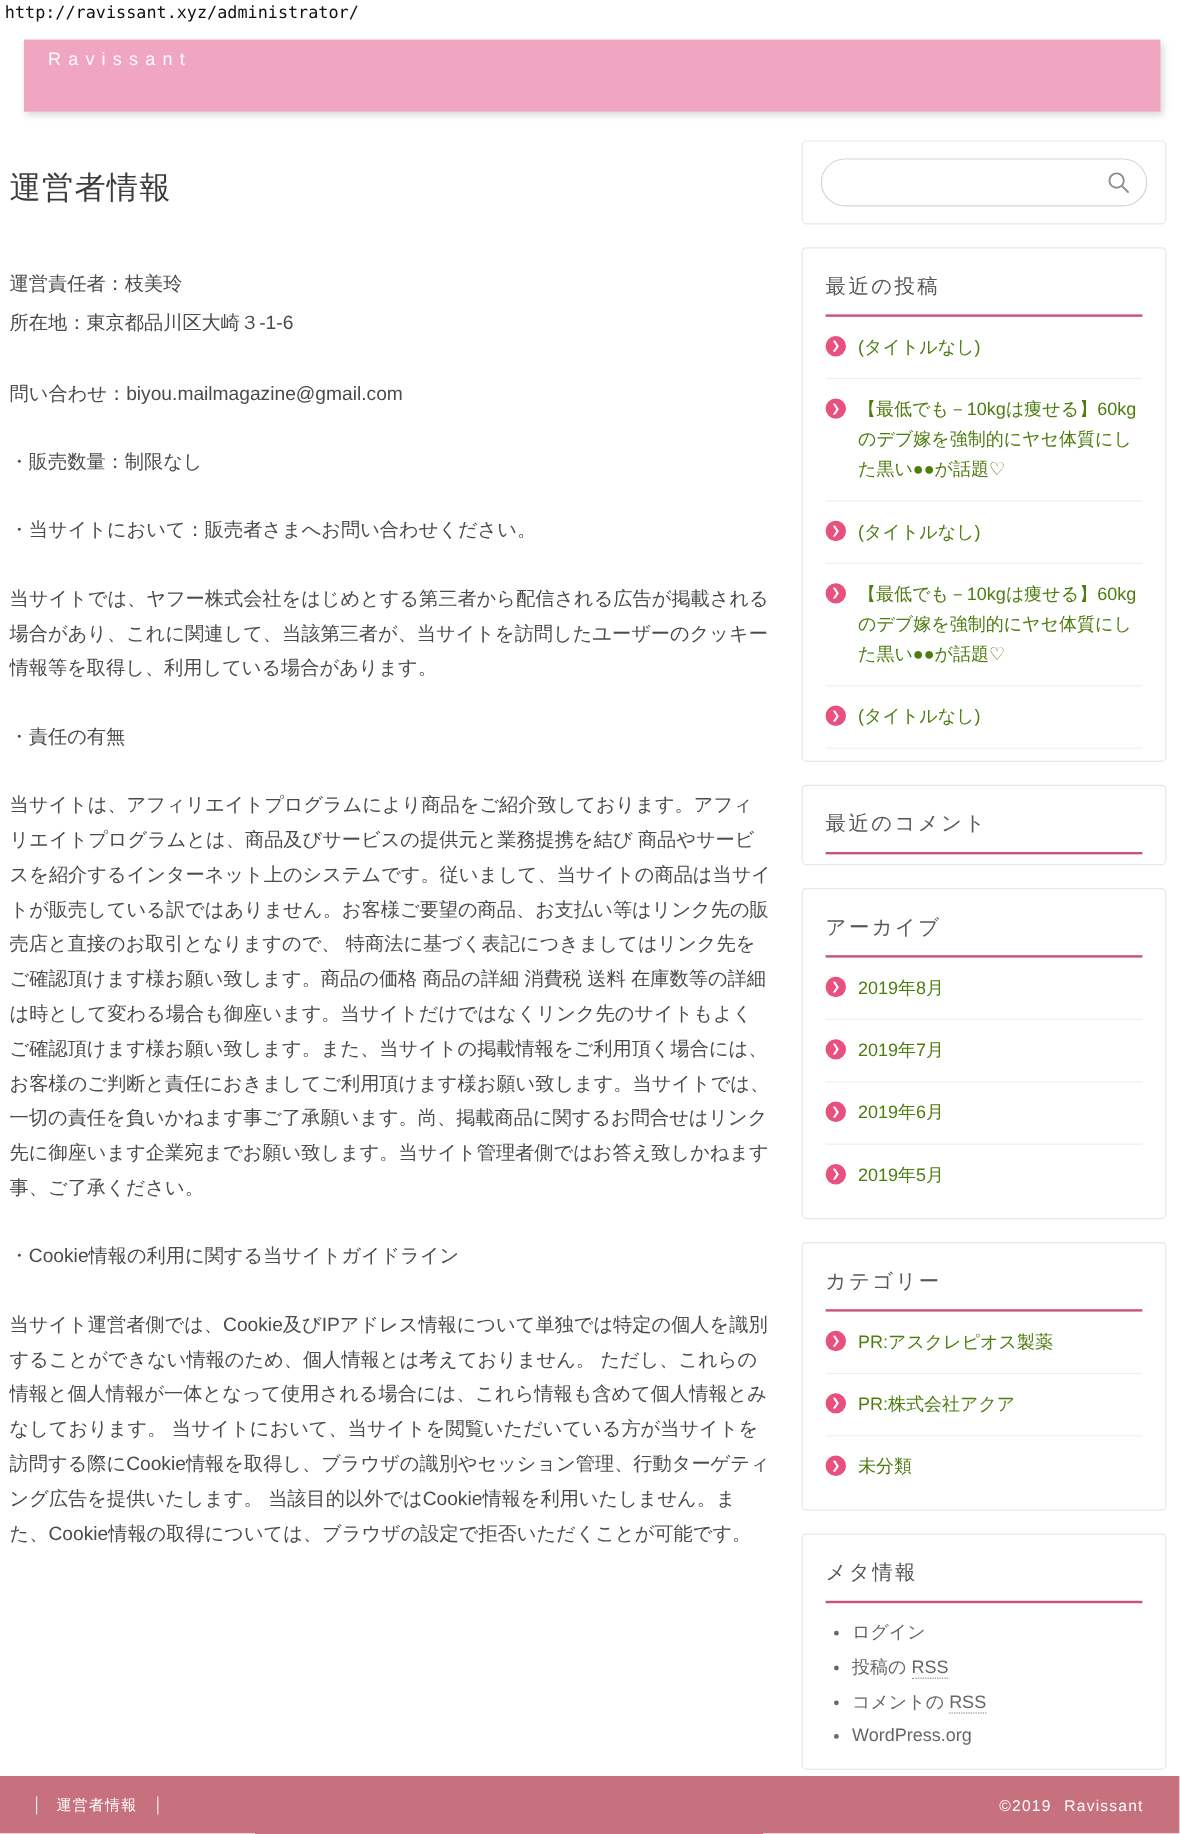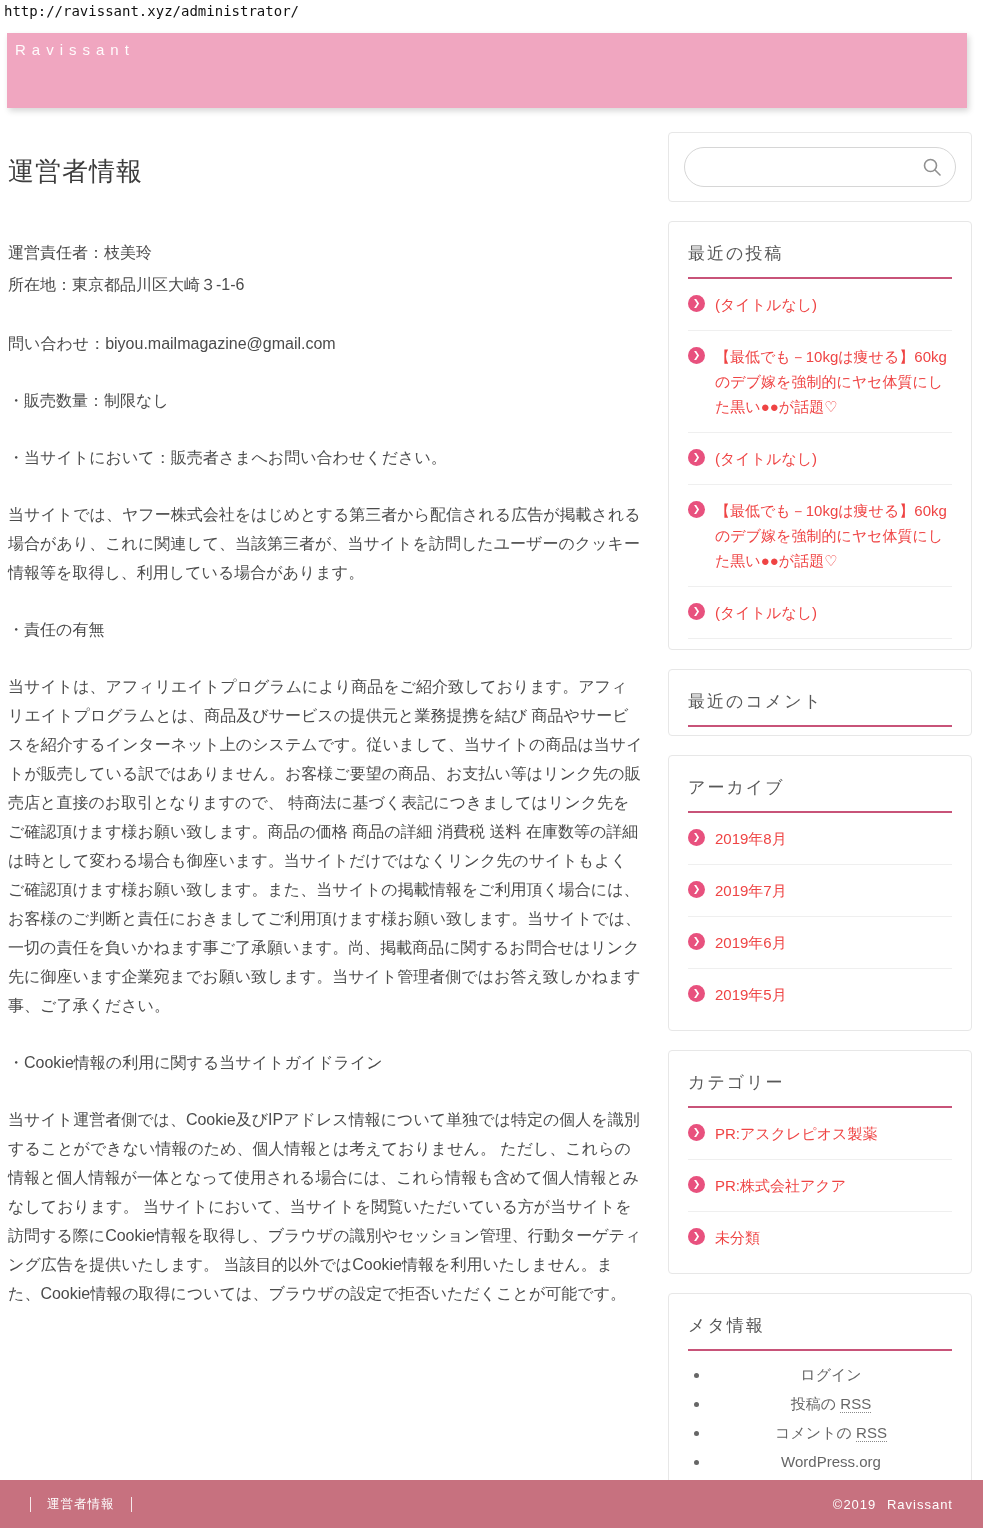--- a/index.html
+++ b/index.html
@@ -15,25 +15,25 @@
   .url-bar {
     padding: 3px 0 0 4px;
     font-family: "DejaVu Sans Mono", monospace;
     font-size: 14px;
     color: #111111;
     height: 23px;
   }
 
   
   .site-header {
-    margin: 10px 16px 0 7px;
-    height: 75px;
+    margin: 10px 16px 0 20px;
+    height: 60px;
     background: #F0A6C0;
     box-shadow: 2px 3px 6px rgba(0,0,0,0.16);
-    padding: 8px 0 0 8px;
+    padding: 8px 0 0 20px;
   }
   .logo {
     color: rgba(255,255,255,0.95);
     font-size: 15px;
     letter-spacing: 6px;
     font-weight: 400;
   }
 
   
   .content-wrap {
@@ -118,29 +118,28 @@
     color: #ffffff;
     font-size: 9px;
     line-height: 17px;
     text-align: center;
     margin: 3px 10px 0 0;
     font-weight: 700;
   }
   .side-text {
     font-size: 15px;
     line-height: 25px;
-    color: #ef4444;
+    color: #4d7c0f;
   }
 
   ul.meta-list {
     list-style: disc;
     margin: 10px 0 4px;
     padding-left: 22px;
     color: #8a8a8a;
-    text-align: center;
   }
   ul.meta-list li {
     font-size: 15px;
     color: #666666;
     padding: 5px 0;
     cursor: pointer;
   }
   .dotted { border-bottom: 1px dotted #8a8a8a; }
 
   

